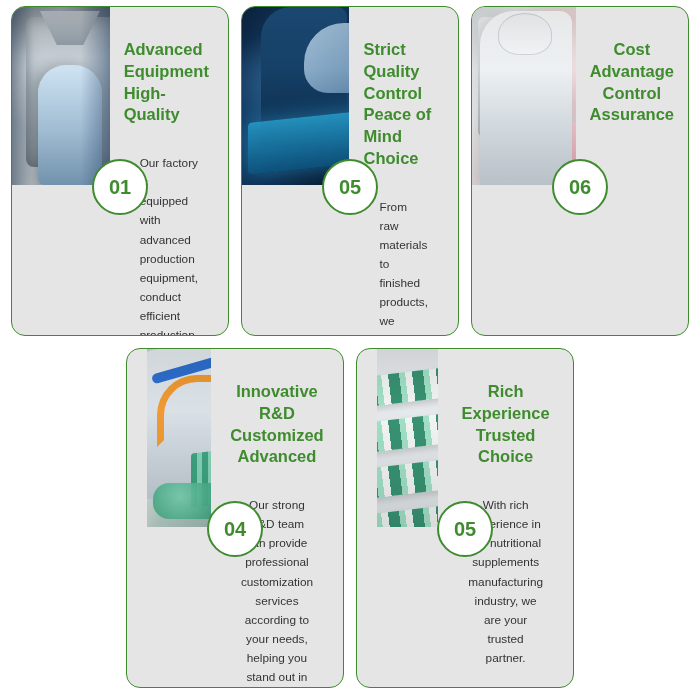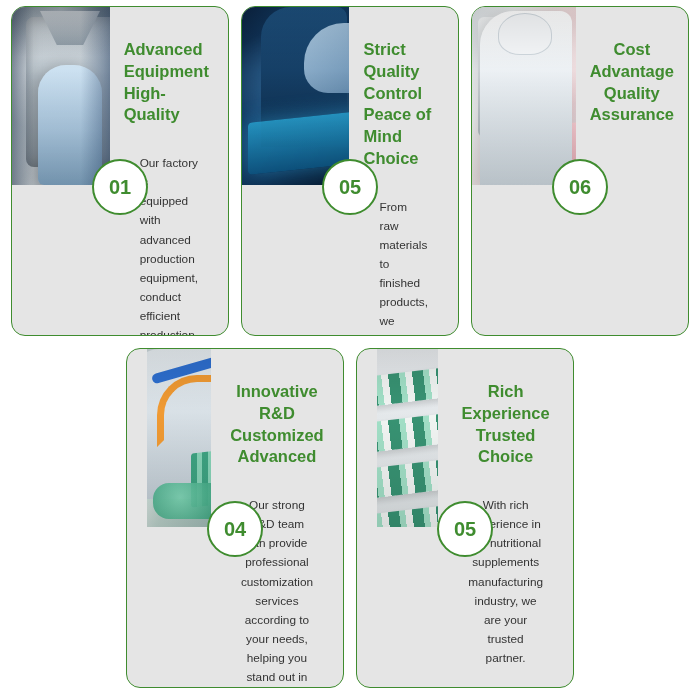--- a/index.html
+++ b/index.html
@@ -364,21 +364,21 @@
           <div class="ph3-pink"></div>
           <div class="ph3-worker"></div>
           <div class="ph3-cap"></div>
         </div>
         <div class="photo-vignette"></div>
       </div>
       <div class="badge">06</div>
       <div class="card-body al-center">
         <h3 class="card-title">
           <span>Cost Advantage</span><br>
-          <span>Quality Assurance</span>
+          <span>Control Assurance</span>
         </h3>
       </div>
     </div>
 
   </div>
 
   <div class="row row-2">
 
     <div class="card">
       <div class="card-photo">

